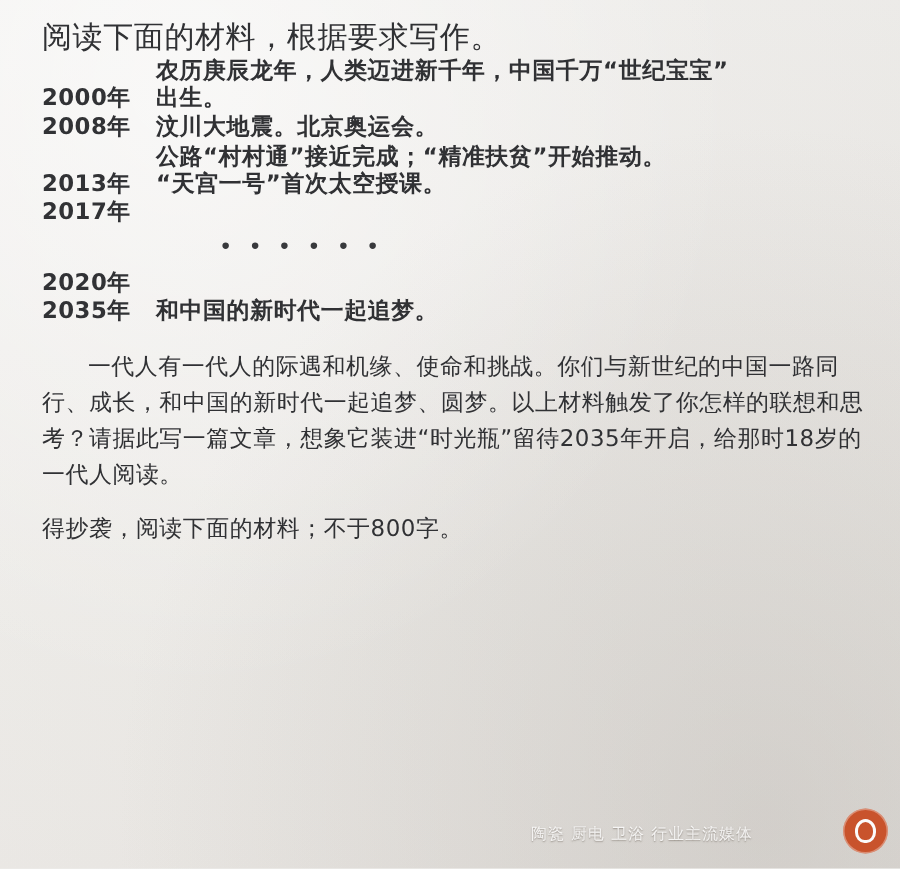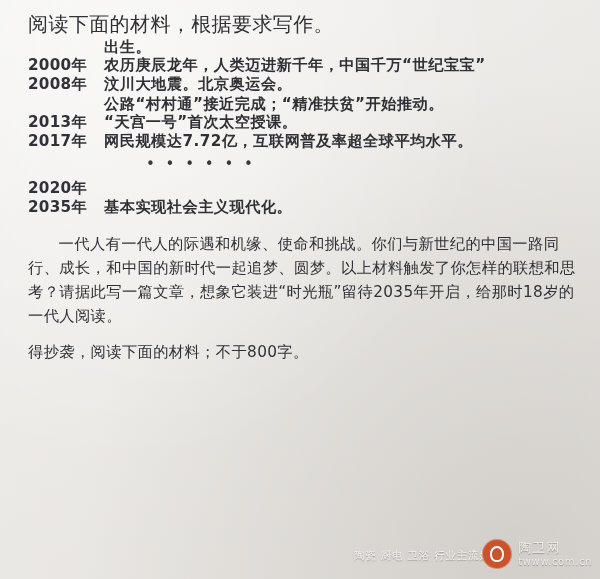--- a/index.html
+++ b/index.html
@@ -169,74 +169,67 @@
 <div class="page">
   <div class="content">
 
     <p class="intro">阅读下面的材料，根据要求写作。</p>
 
     <div class="entries">
 
       <div class="entry">
         <div class="entry-year">2000年</div>
         <div class="entry-lines">
+          <div class="entry-line">农历庚辰龙年，人类迈进新千年，中国千万“世纪宝宝”</div>
           <div class="entry-line">出生。</div>
-          <div class="entry-line">农历庚辰龙年，人类迈进新千年，中国千万“世纪宝宝”</div>
         </div>
       </div>
 
       <div class="entry">
         <div class="entry-year">2008年</div>
         <div class="entry-lines">
           <div class="entry-line">汶川大地震。北京奥运会。</div>
         </div>
       </div>
 
       <div class="entry">
         <div class="entry-year">2013年</div>
         <div class="entry-lines">
           <div class="entry-line">公路“村村通”接近完成；“精准扶贫”开始推动。</div>
           <div class="entry-line">“天宫一号”首次太空授课。</div>
         </div>
       </div>
 
       <div class="entry">
         <div class="entry-year">2017年</div>
-        <div class="entry-lines">
-          <div class="entry-line">网民规模达7.72亿，互联网普及率超全球平均水平。</div>
-        </div>
       </div>
 
 
       <div class="ellipsis-row">
         <div class="ellipsis-spacer"></div>
         <div class="ellipsis-dots">• • • • • •</div>
       </div>
 
       <div class="entry">
         <div class="entry-year">2020年</div>
       </div>
 
       <div class="entry">
         <div class="entry-year">2035年</div>
         <div class="entry-lines">
-          <div class="entry-line">基本实现社会主义现代化。</div>
+          <div class="entry-line">和中国的新时代一起追梦。</div>
         </div>
       </div>
 
     </div>
 
     <p class="para">一代人有一代人的际遇和机缘、使命和挑战。你们与新世纪的中国一路同行、成长，和中国的新时代一起追梦、圆梦。以上材料触发了你怎样的联想和思考？请据此写一篇文章，想象它装进“时光瓶”留待2035年开启，给那时18岁的一代人阅读。</p>
 
     <p class="req req-line2">得抄袭，阅读下面的材料；不于800字。</p>
 
   </div>
 
   <div class="wm-tag">陶瓷 厨电 卫浴 行业主流媒体</div>
 
   <div class="watermark">
     <div class="wm-logo"></div>
-    <div class="wm-text">
-      <span class="wm-title">陶卫网</span>
-      <span class="wm-sub">twww.com.cn</span>
-    </div>
   </div>
 </div>
 
 </body></html>

